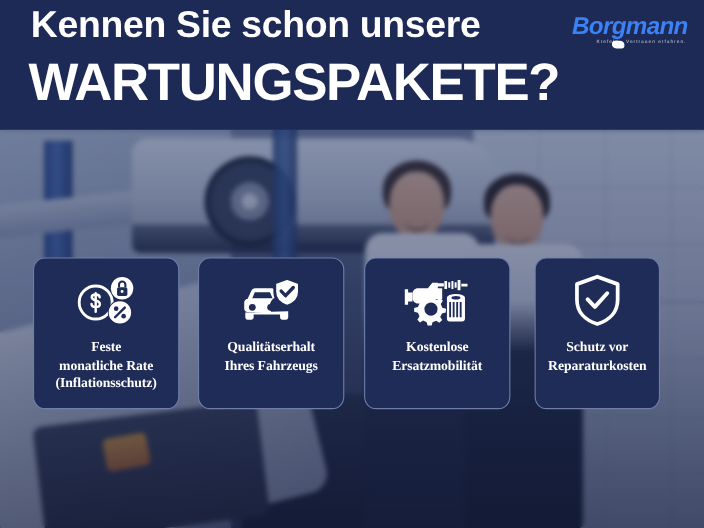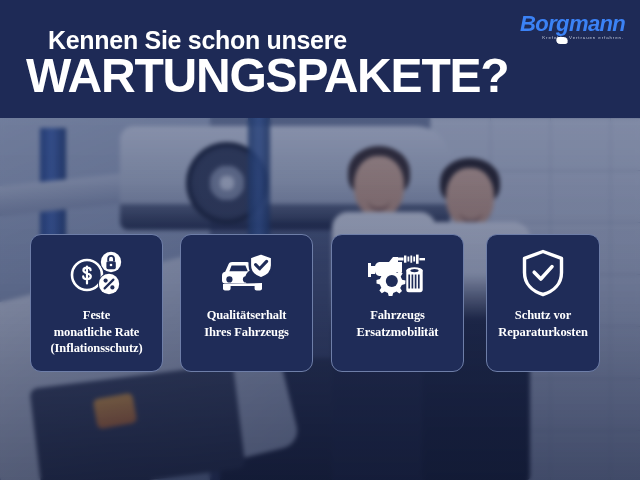--- a/index.html
+++ b/index.html
@@ -153,27 +153,26 @@
   
   .header {
     position: absolute;
     left: 0; top: 0;
     width: 640px; height: 118px;
     background: #1e2a56;
     z-index: 5;
   }
   .headline-small {
     position: absolute;
-    left: 28px; top: 26px;
-    font-size: 25px;
+    left: 28px; top: 4px;
+    font-size: 34px;
     font-weight: bold;
     letter-spacing: -0.3px;
     color: #ffffff;
     white-space: nowrap;
-    margin-left: 20px;
   }
   .headline-big {
     position: absolute;
     left: 26px; top: 48px;
     font-size: 48px;
     font-weight: bold;
     letter-spacing: -1.2px;
     color: #ffffff;
     white-space: nowrap;
     text-align: center;
@@ -369,21 +368,21 @@
           <path d="M53.4 8h5.6v2.4h-5.6z" fill="#ffffff"></path>
           <path d="M22.6 20.6l1-3.4 3.5.5.9 3.4 3.2 1.6 3-1.9 2.4 2.6-1.9 3 1.4 3.3 3.4.9-.3 3.5-3.4.9-1.6 3.1 1.8 2.9-2.6 2.4-2.9-1.9-3.3 1.4-.9 3.4h-3.5l-.9-3.4-3.2-1.5-2.9 1.8-2.4-2.6 1.9-2.9-1.4-3.3-3.4-.9v-3.5l3.4-.9 1.5-3.2-1.8-2.9 2.5-2.4 3 1.9z" fill="#ffffff"></path>
           <circle cx="25.8" cy="31" r="6" fill="#1f2c58"></circle>
           <ellipse cx="48.5" cy="20.5" rx="8.2" ry="3.2" fill="#ffffff"></ellipse>
           <path d="M40.3 20.5h16.4v19.3c0 1.4-1.1 2.5-2.5 2.5H42.8a2.5 2.5 0 01-2.5-2.5V20.5z" fill="#ffffff"></path>
           <path d="M43.2 24.5v14M46.4 24.5v14M49.6 24.5v14M52.8 24.5v14" stroke="#1f2c58" stroke-width="1.7"></path>
           <ellipse cx="48.5" cy="20.6" rx="4.1" ry="1.6" fill="#1f2c58"></ellipse>
         </svg>
       </div>
       <div class="card-text">
-        <span class="ln">Fahrzeugs</span>
+        <span class="ln">Kostenlose</span>
         <span class="ln">Ersatzmobilität</span>
       </div>
     </div>
 
     <div class="card c4">
       <div class="card-icon">
         <svg width="48" height="50" viewBox="0 0 48 50" fill="none">
           <path d="M24 3.5l18.5 6.8v14.1c0 11.3-7.6 18.8-18.5 22.1C13.1 43.2 5.5 35.7 5.5 24.4V10.3L24 3.5z" stroke="#ffffff" stroke-width="3.4" fill="none" stroke-linejoin="round"></path>
           <path d="M15.2 24.2l6.6 6.8L33 18.6" stroke="#ffffff" stroke-width="3.6" stroke-linecap="round" stroke-linejoin="round" fill="none"></path>
         </svg>

